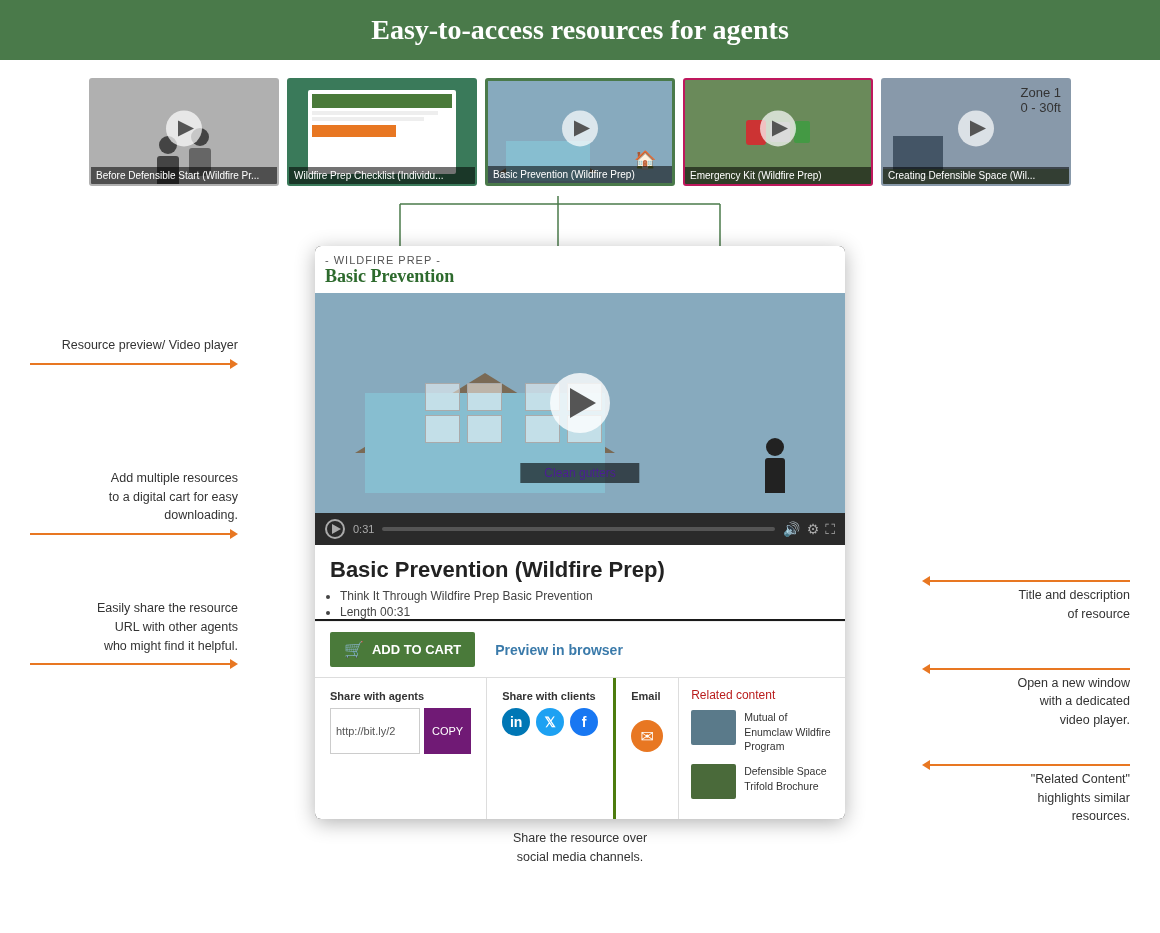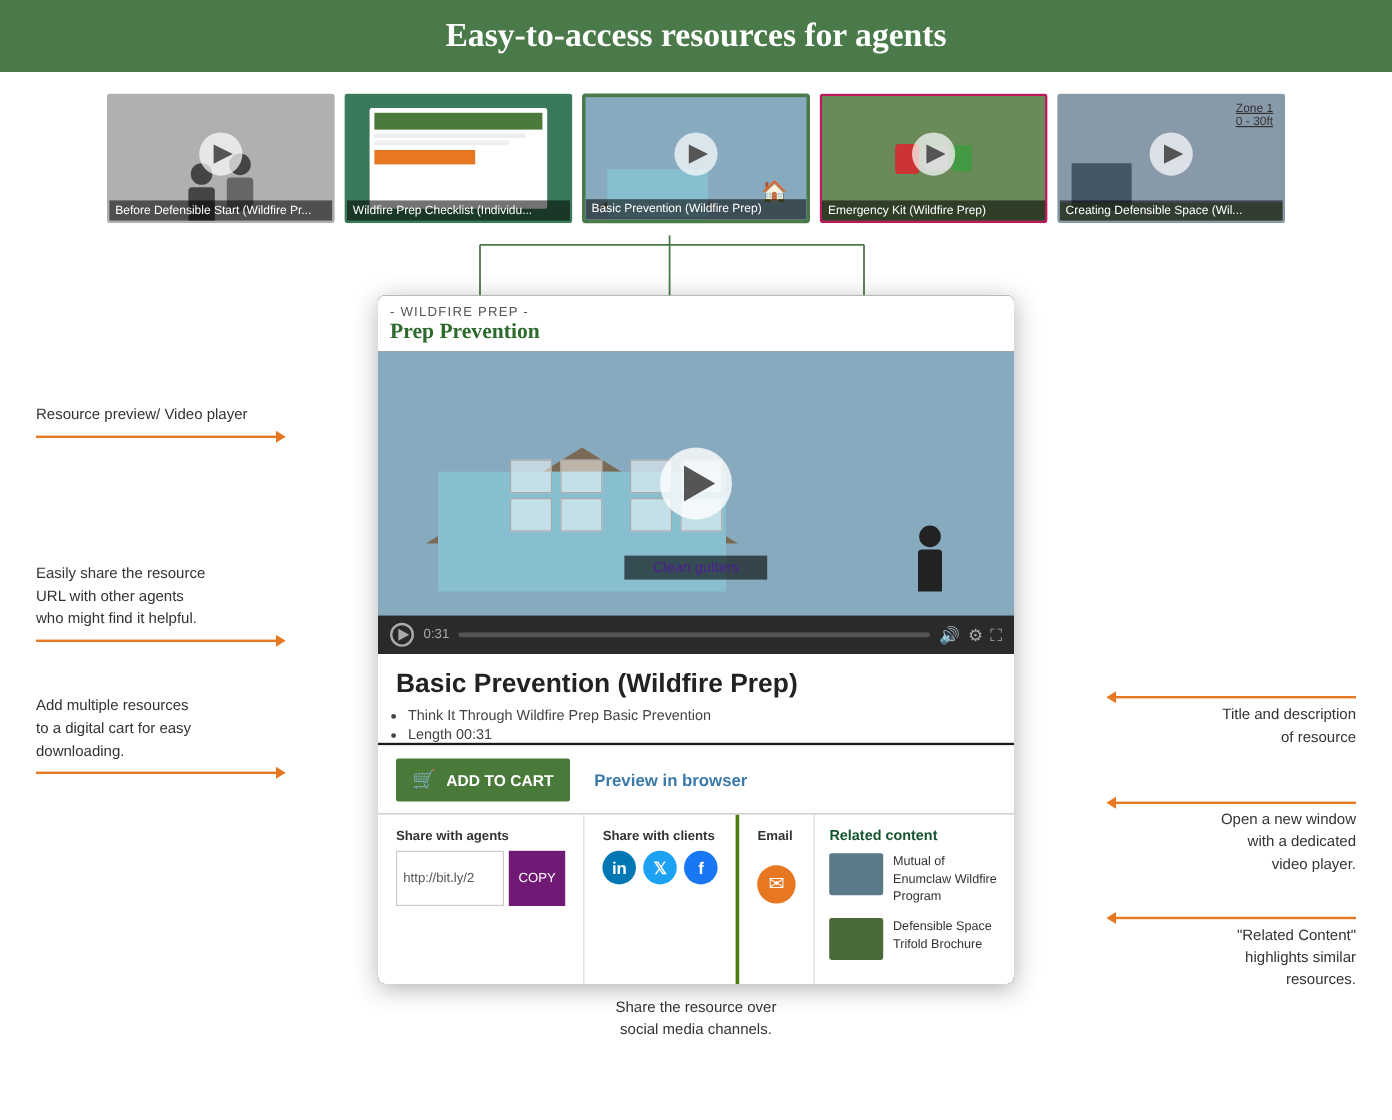--- a/index.html
+++ b/index.html
@@ -146,21 +146,21 @@
       width: 220px;
       flex-shrink: 0;
       position: relative;
       padding-top: 60px;
     }
     .annotation {
       font-size: 12.5px;
       color: #333;
       line-height: 1.5;
       margin-bottom: 40px;
-      text-align: left;
+      text-align: right;
       padding-right: 12px;
     }
     .annotation-arrow {
       display: flex;
       align-items: center;
       justify-content: flex-end;
       margin-top: 4px;
     }
     .arrow-line {
       height: 2px;
@@ -497,22 +497,22 @@
       margin-top: 18px;
     }
 
     
     .related-section {
       width: 180px;
       padding: 10px 12px;
     }
     .related-title {
       font-size: 12px;
-      font-weight: bold;
-      color: #14532d;
+      font-weight: normal;
+      color: #b91c1c;
       margin-bottom: 8px;
     }
     .related-item {
       display: flex;
       gap: 8px;
       margin-bottom: 10px;
       align-items: flex-start;
     }
     .related-thumb {
       width: 45px;
@@ -631,21 +631,21 @@
       <div style="width:20px;height:20px;background:#888;border-radius:2px;"></div>
       <div style="width:16px;height:22px;background:#449944;border-radius:2px;"></div>
     </div>
     <div class="thumb-play"></div>
     <div class="thumb-label">Emergency Kit (Wildfire Prep)</div>
   </div>
 
   <div class="thumb-item thumb-5">
     <div class="thumb-bg" style="background:#8899aa; display:flex; align-items:center; justify-content:center;">
       <div style="position:relative;width:100%;height:100%;">
-        <div style="position:absolute;top:5px;right:8px;font-size:10px;color:#333;text-decoration:underline;">Zone 1<br>0 - 30ft</div>
+        <div style="position:absolute;top:5px;right:8px;font-size:13px;color:#333;">Zone 1<br>0 - 30ft</div>
         <div style="position:absolute;bottom:8px;left:10px;width:50px;height:40px;background:#445566;"></div>
         <div style="position:absolute;bottom:0;left:0;width:100%;height:15px;background:#5a7a3a;opacity:0.5;"></div>
       </div>
     </div>
     <div class="thumb-play"></div>
     <div class="thumb-label">Creating Defensible Space (Wil...</div>
   </div>
 </div>
 
 <div class="connector-area">
@@ -664,43 +664,43 @@
 
     <div class="annotation" style="margin-top:30px; margin-bottom:100px;">
       <span>Resource preview/
 Video player</span>
       <div class="annotation-arrow">
         <div class="arrow-line"></div>
         <div class="arrow-tip"></div>
       </div>
     </div>
 
+    <div class="annotation" style="margin-bottom:60px;">
+      <span>Add multiple resources<br>to a digital cart for easy<br>downloading.</span>
+      <div class="annotation-arrow">
+        <div class="arrow-line"></div>
+        <div class="arrow-tip"></div>
+      </div>
+    </div>
+
     <div class="annotation">
       <span>Easily share the resource<br>URL with other agents<br>who might find it helpful.</span>
       <div class="annotation-arrow">
         <div class="arrow-line"></div>
         <div class="arrow-tip"></div>
       </div>
     </div>
-
-    <div class="annotation" style="margin-bottom:60px;">
-      <span>Add multiple resources<br>to a digital cart for easy<br>downloading.</span>
-      <div class="annotation-arrow">
-        <div class="arrow-line"></div>
-        <div class="arrow-tip"></div>
-      </div>
-    </div>
   </div>
 
   <div class="center-panel">
     <div class="video-card">
 
       <div class="video-header">
         <div class="subtitle">- WILDFIRE PREP -</div>
-        <div class="title">Prep Prevention</div>
+        <div class="title">Basic Prevention</div>
       </div>
 
       <div class="video-area">
         <div class="video-scene">
 
           <div class="house-roof"></div>
           <div class="house-body">
             <div class="window-grid">
               <div class="win-pane"></div>
               <div class="win-pane"></div>

